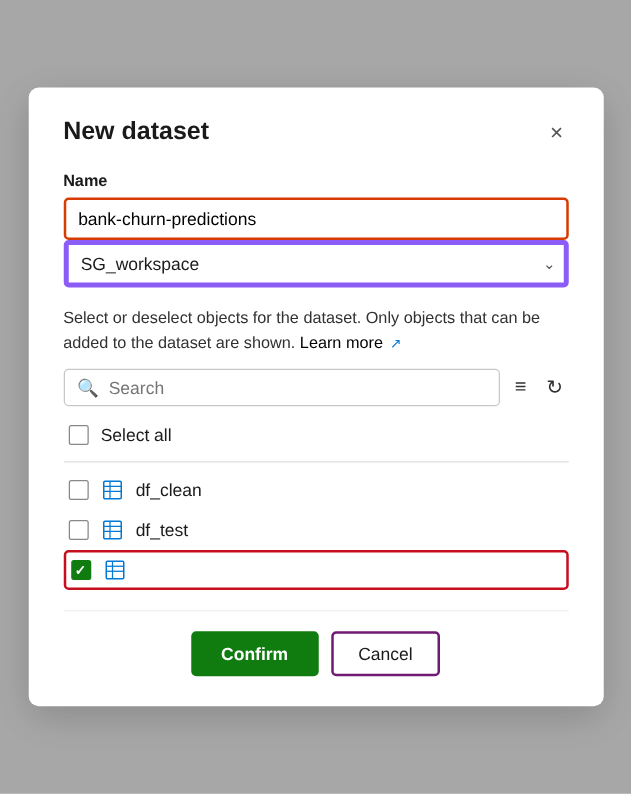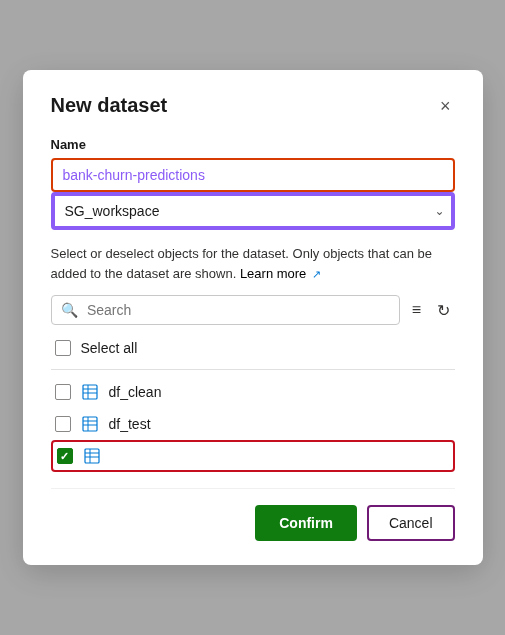--- a/index.html
+++ b/index.html
@@ -64,21 +64,21 @@
       color: #1a1a1a;
     }
 
     .text-input {
       width: 100%;
       border: 2px solid #d83b01;
       border-radius: 4px;
       padding: 7px 10px;
       font-size: 14px;
       outline: none;
-      color: #8b5cf6;
+      color: #000000;
     }
 
     .workspace-row {
       display: flex;
       align-items: center;
       gap: 6px;
       margin-top: 16px;
       margin-bottom: 6px;
     }
 
@@ -260,21 +260,21 @@
     }
 
     .item-highlighted {
       border: 2px solid #c50f1f;
       border-radius: 4px;
       padding: 5px 4px;
     }
 
     .dialog-footer {
       display: flex;
-      justify-content: flex-end;
+      justify-content: center;
       gap: 10px;
       margin-top: 10px;
       padding-top: 16px;
       border-top: 1px solid #f0f0f0;
     }
 
     .btn-confirm {
       background: #107c10;
       color: #fff;
       border: none;

